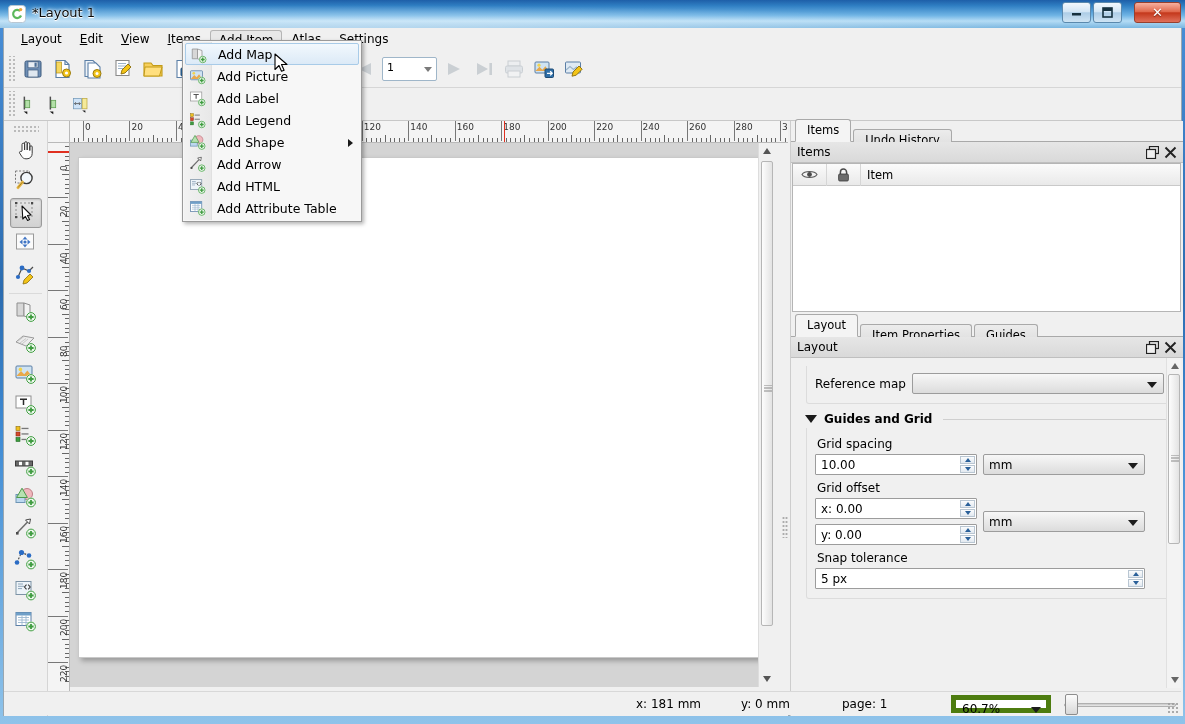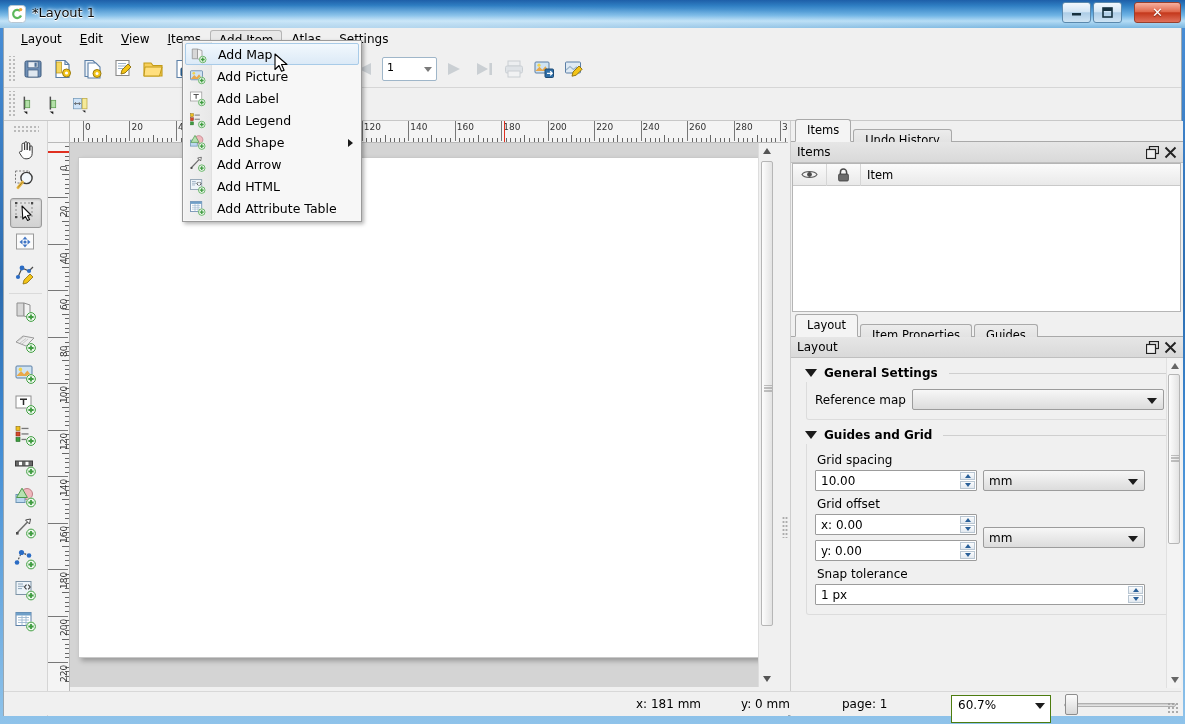--- a/index.html
+++ b/index.html
@@ -307,22 +307,22 @@
   }
 
   
   #statusbar {
     position:absolute; left:0; bottom:0; width:100%; height:24px;
     background:#f0f0f0; border-top:1px solid #d8d8d8;
     display:flex; align-items:center; font-size:12px;
   }
   .status-cell { position:absolute; white-space:nowrap; }
   #zoomcombo {
-    position:absolute; left:947px; top:3px; width:100px; height:28px;
-    background:#fff; border:1px solid #4d7c0f; font-size:12px;
+    position:absolute; left:947px; top:3px; width:100px; height:18px;
+    background:#fff; border:5px solid #4d7c0f; font-size:12px;
     padding:2px 28px 0 6px;
   }
   #zoomcombo .ar {
     position:absolute; right:5px; top:7px;
     width:0;height:0;border-left:5px solid transparent;border-right:5px solid transparent;
     border-top:6px solid #1c1c1c;
   }
   #zoomslider {
     position:absolute; left:1060px; top:11px; width:112px; height:4px;
     background:linear-gradient(180deg,#c8c8c8,#eaeaea); border:1px solid #b0b0b0; border-radius:2px;
@@ -1150,25 +1150,20 @@
         <span class="pt-btn">
           <svg width="13" height="13" viewBox="0 0 13 13">
             <path d="M1.5 1.5l10 10M11.5 1.5l-10 10" stroke="#222" stroke-width="1.9"></path>
           </svg>
         </span>
       </div>
 
       <div id="props-body">
 
         <div class="group">
-          <div class="group-head">
-            <span class="caret"></span>
-            <span>General Settings</span>
-            <span class="rule"></span>
-          </div>
           <div class="group-box">
             <div class="row">
               <span class="lbl">Reference map</span>
               <div class="combo" style="flex:1;">
                 <span></span>
                 <span class="ar"></span>
               </div>
             </div>
           </div>
         </div>
@@ -1227,21 +1222,21 @@
               </div>
               <div class="combo" style="width:162px;margin-top:13px;">
                 <span>mm</span>
                 <span class="ar"></span>
               </div>
             </div>
 
             <div class="fieldlabel">Snap tolerance</div>
             <div class="row">
               <div class="spin" style="width:330px;">
-                <span>1 px</span>
+                <span>5 px</span>
                 <span class="btns">
                   <div class="up">
                       <i></i>
                     </div>
                   <div class="dn">
                       <i></i>
                     </div>
                 </span>
               </div>
             </div>

